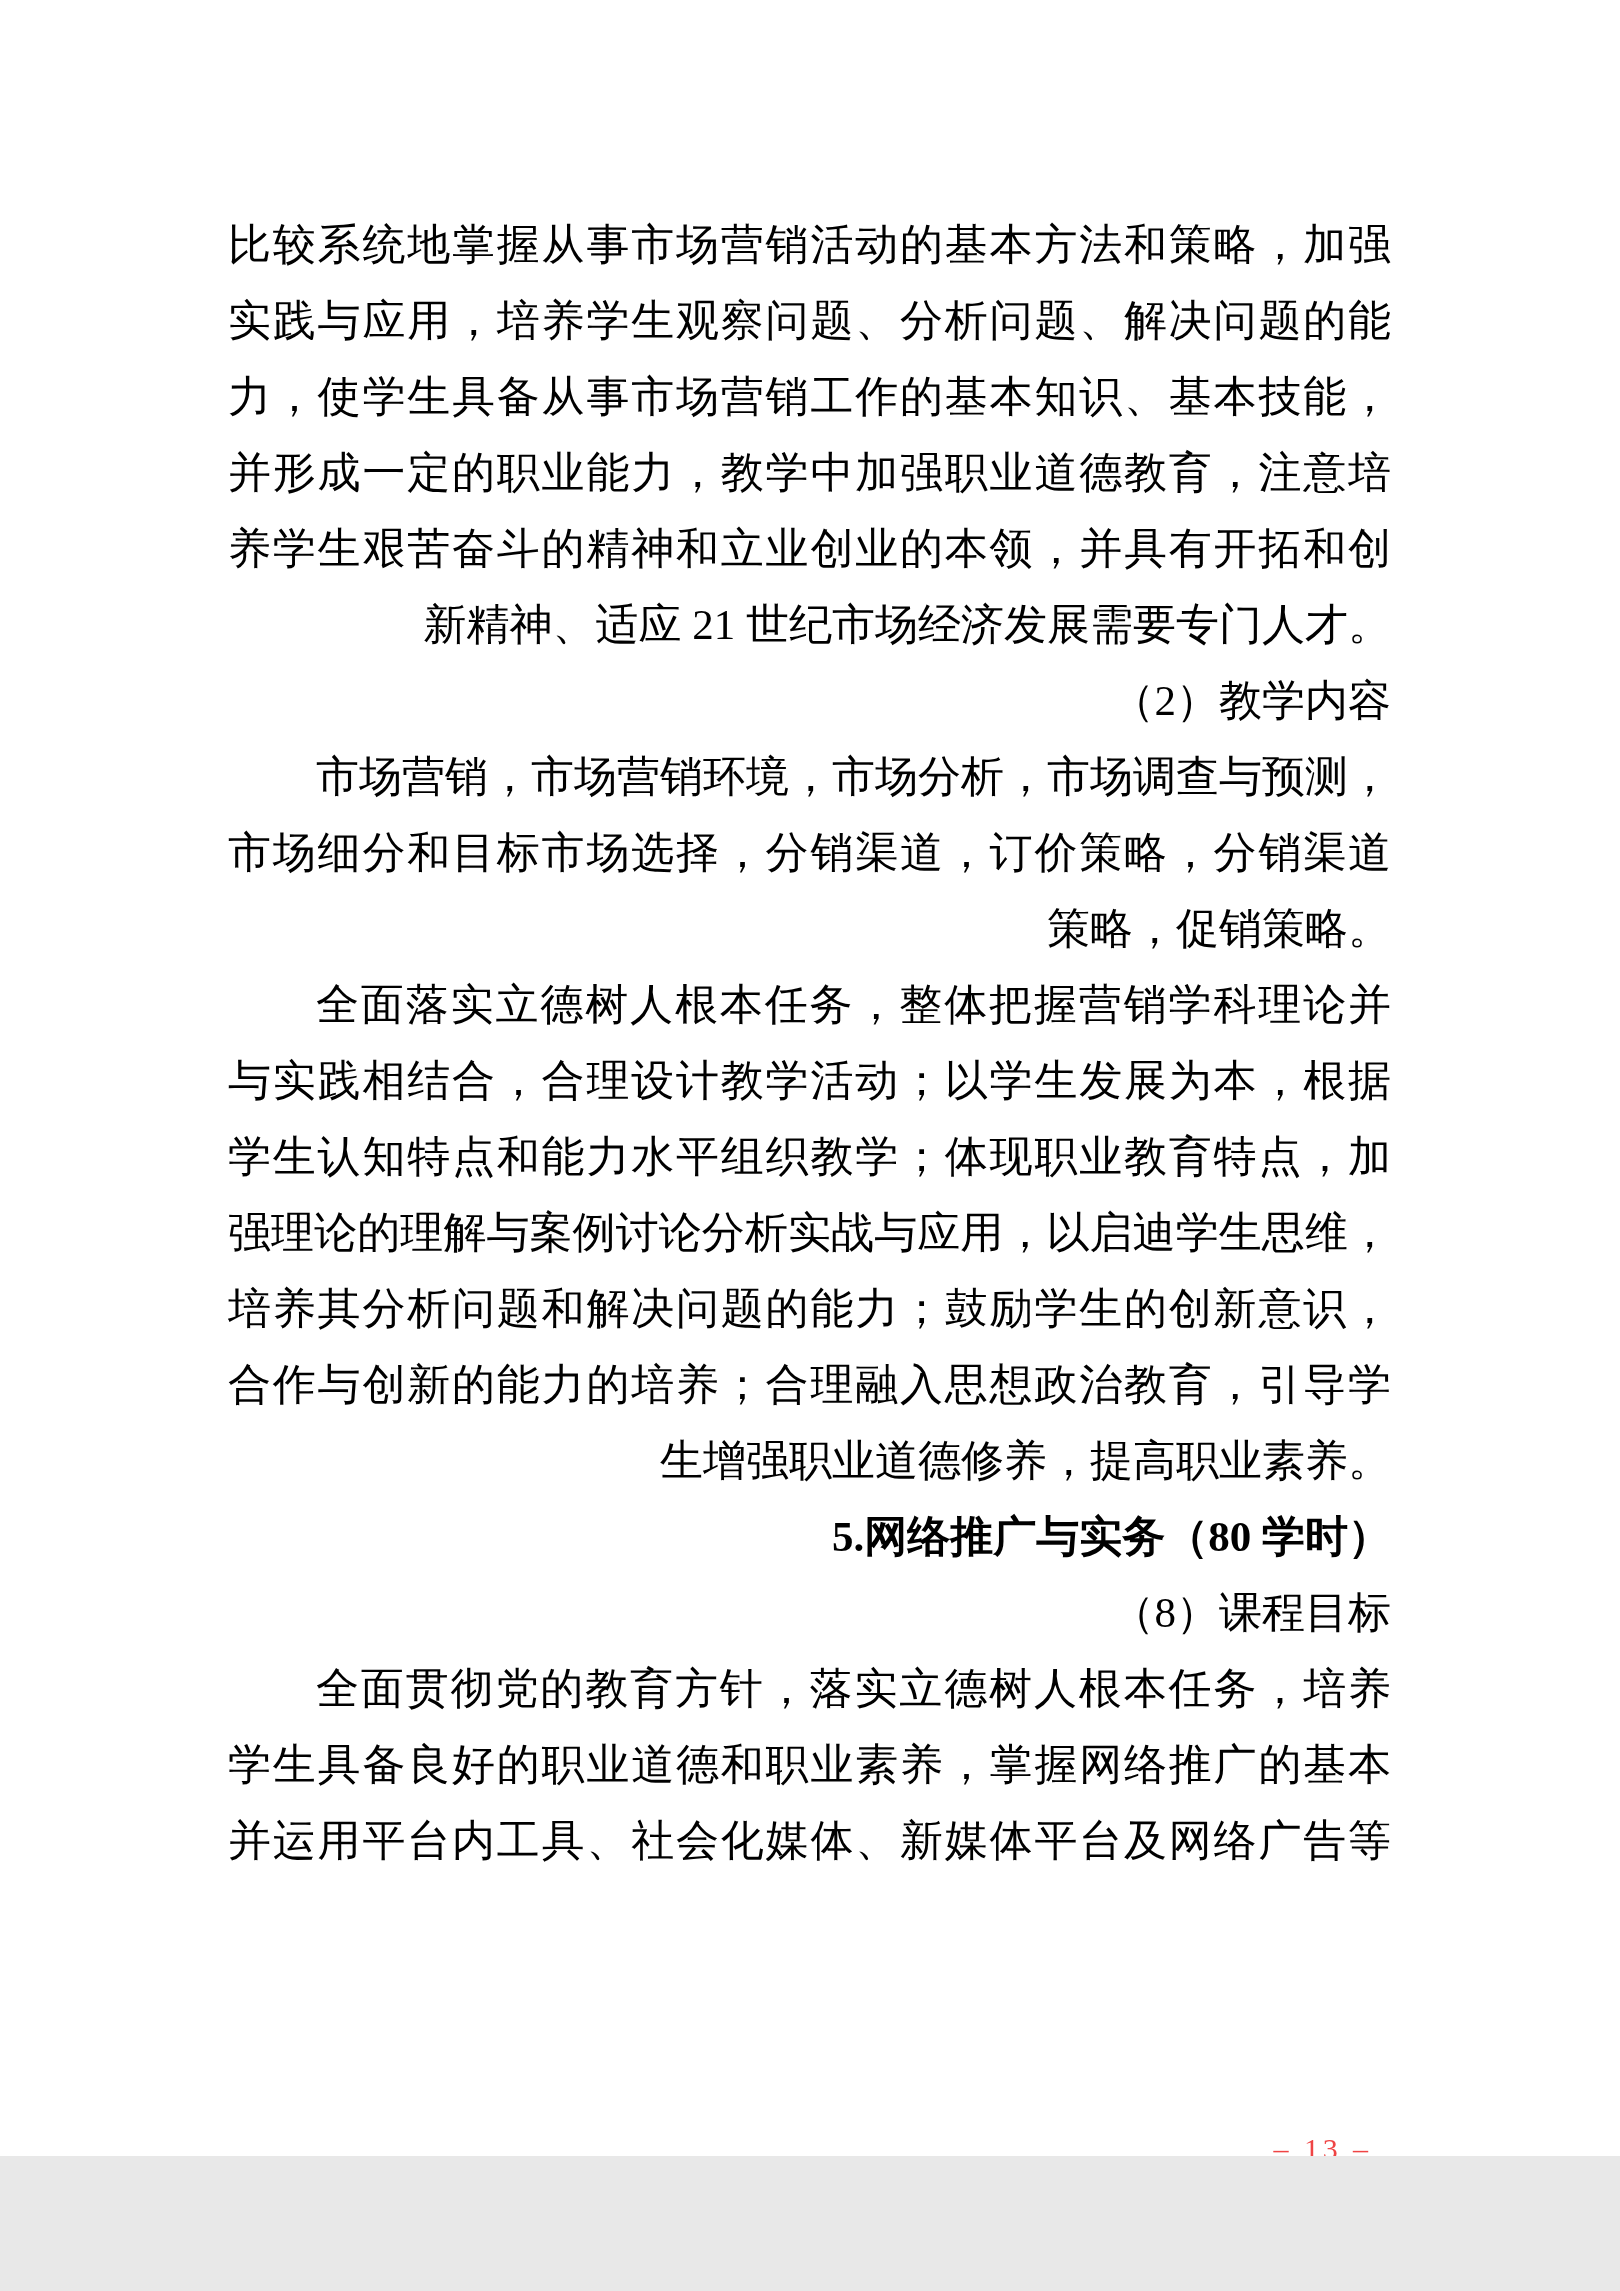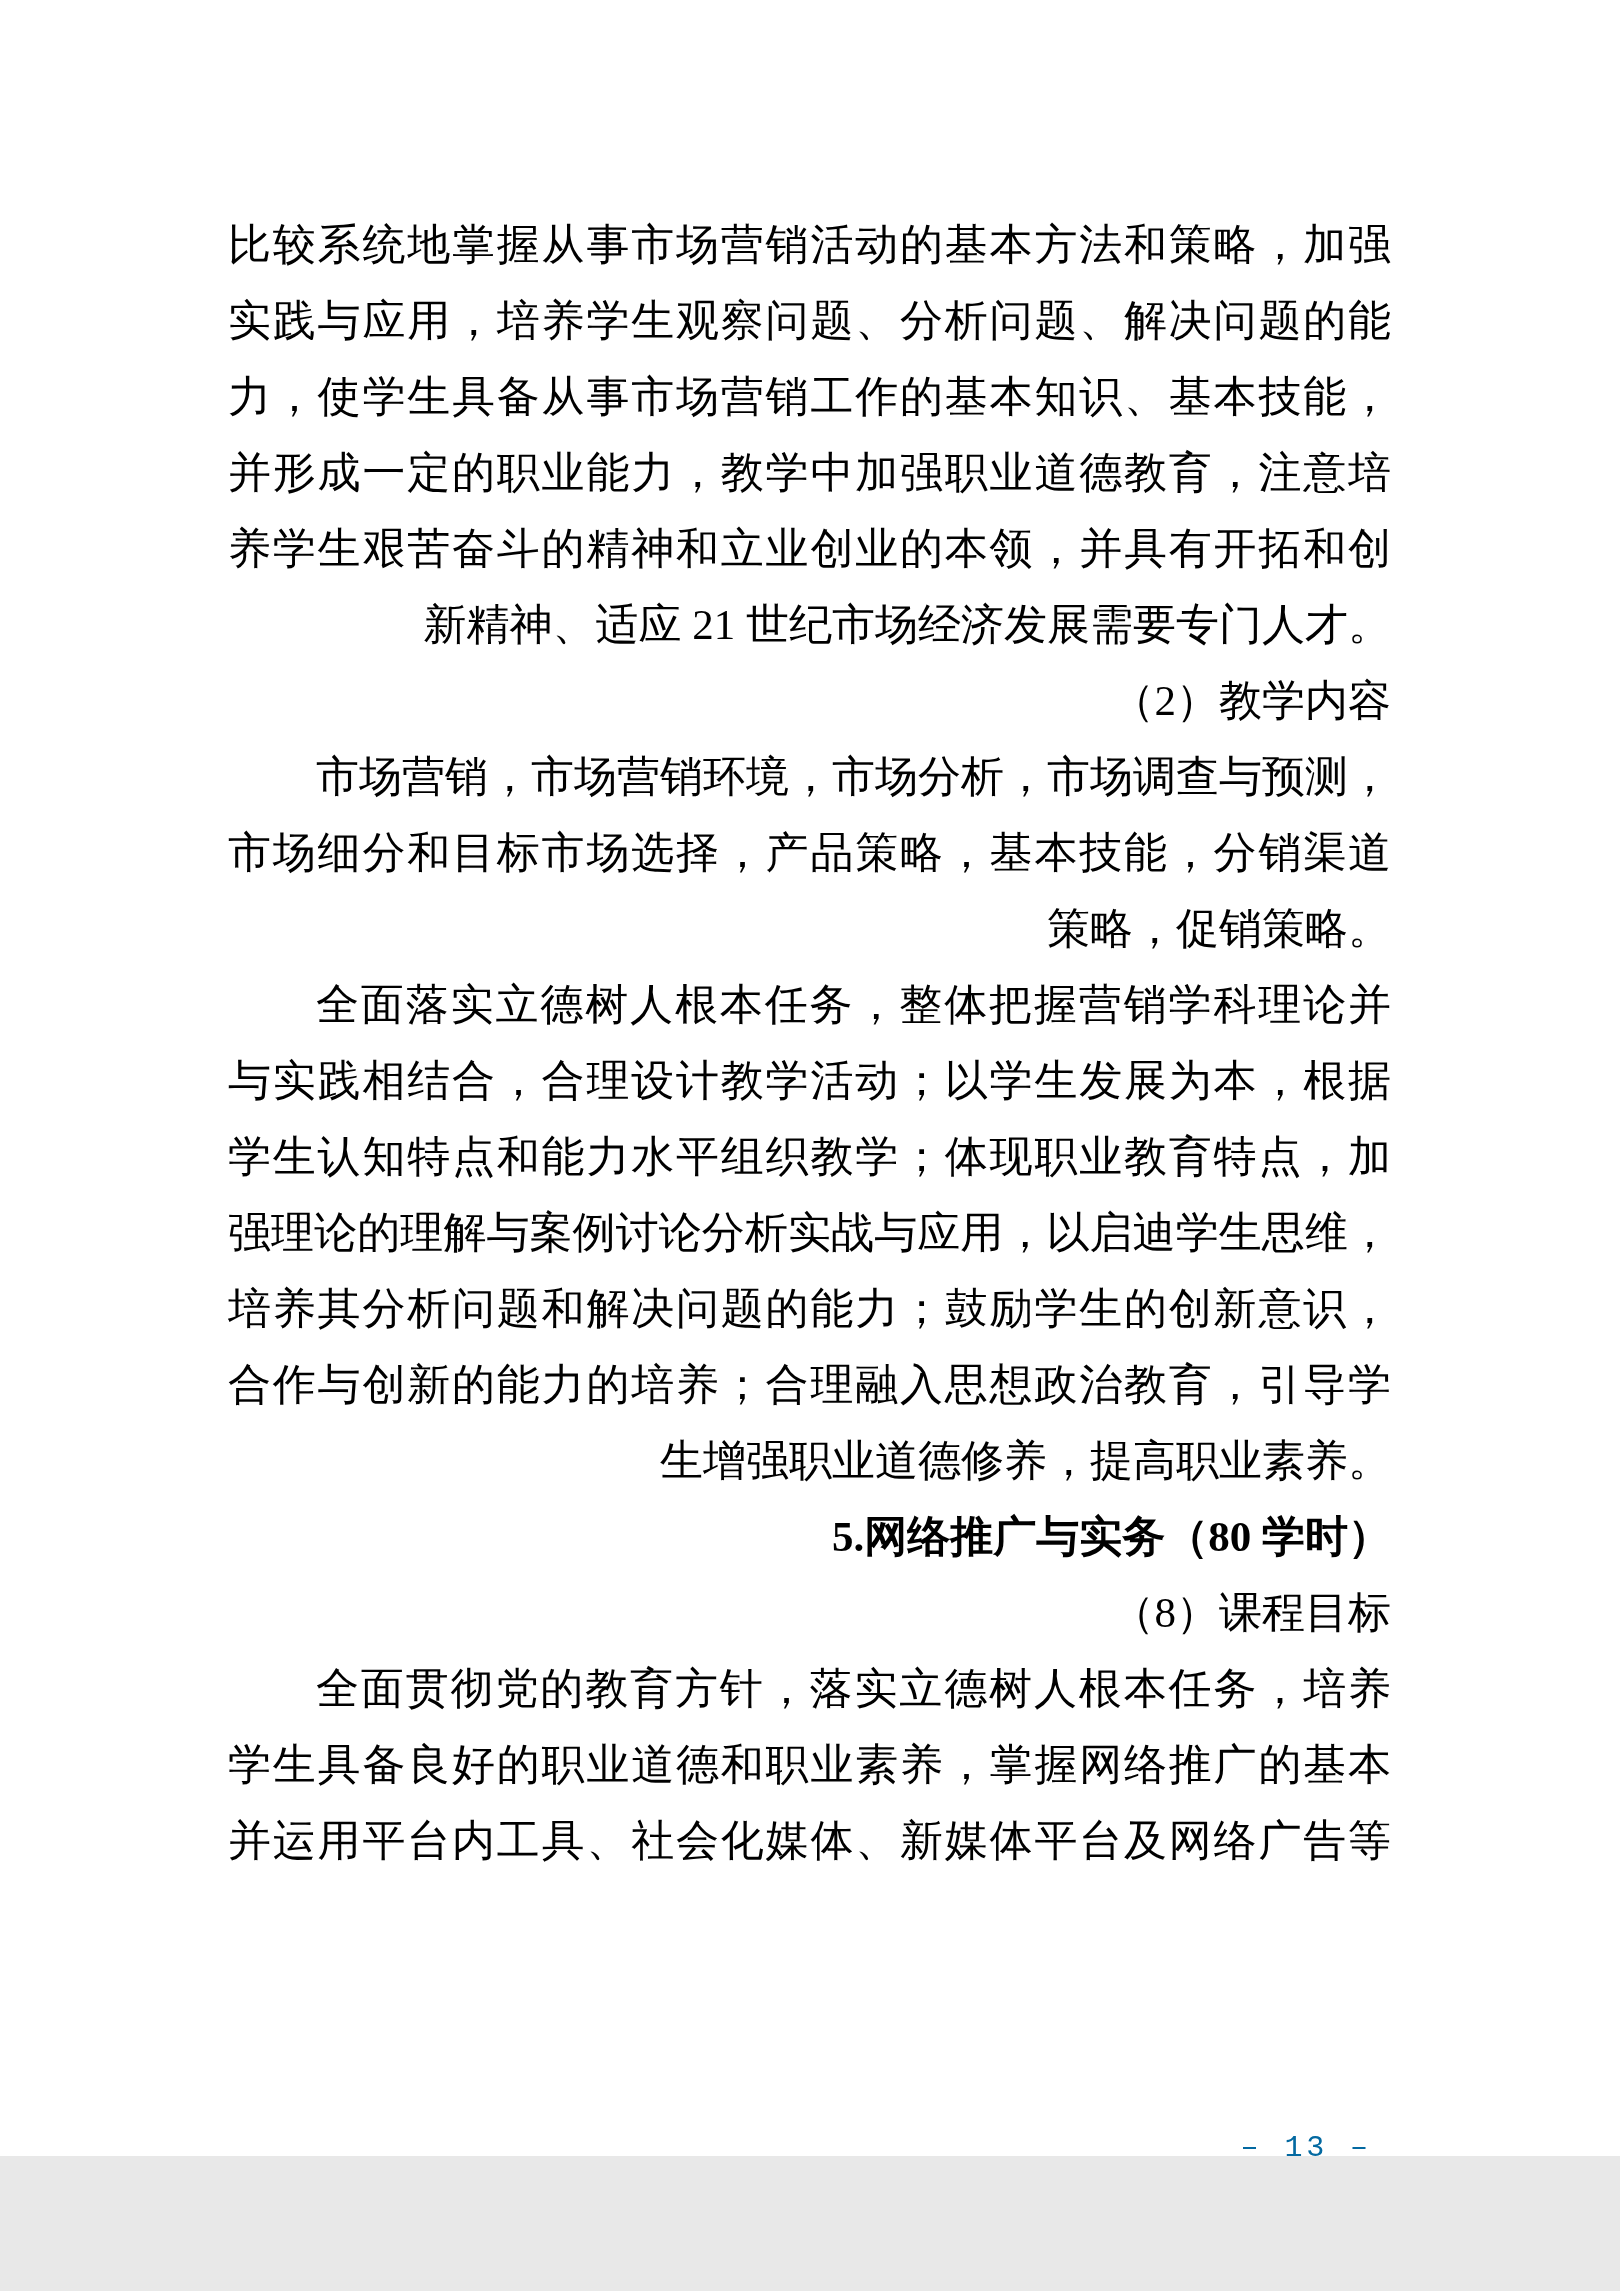--- a/index.html
+++ b/index.html
@@ -41,38 +41,38 @@
   .line.bold {
     font-weight: bold;
   }
   .page-number {
     position: absolute;
     top: 2129px;
     right: 248px;
     font-size: 30px;
     line-height: 39px;
     letter-spacing: 3.9px;
-    font-family: Liberation Mono, monospace;
-    color: #0369a1;
+    font-family: Liberation Serif, serif;
+    color: #ef4444;
   }
 </style>
 </head>
 <body>
 
 <div class="page">
   <div class="text-block">
       <div class="line justify">比较系统地掌握从事市场营销活动的基本方法和策略，加强</div>
       <div class="line justify">实践与应用，培养学生观察问题、分析问题、解决问题的能</div>
       <div class="line justify">力，使学生具备从事市场营销工作的基本知识、基本技能，</div>
       <div class="line justify">并形成一定的职业能力，教学中加强职业道德教育，注意培</div>
       <div class="line justify">养学生艰苦奋斗的精神和立业创业的本领，并具有开拓和创</div>
       <div class="line">新精神、适应 21 世纪市场经济发展需要专门人才。</div>
       <div class="line indent">（2）教学内容</div>
       <div class="line justify indent">市场营销，市场营销环境，市场分析，市场调查与预测，</div>
-      <div class="line justify">市场细分和目标市场选择，产品策略，基本技能，分销渠道</div>
+      <div class="line justify">市场细分和目标市场选择，分销渠道，订价策略，分销渠道</div>
       <div class="line">策略，促销策略。</div>
       <div class="line justify indent">全面落实立德树人根本任务，整体把握营销学科理论并</div>
       <div class="line justify">与实践相结合，合理设计教学活动；以学生发展为本，根据</div>
       <div class="line justify">学生认知特点和能力水平组织教学；体现职业教育特点，加</div>
       <div class="line justify">强理论的理解与案例讨论分析实战与应用，以启迪学生思维，</div>
       <div class="line justify">培养其分析问题和解决问题的能力；鼓励学生的创新意识，</div>
       <div class="line justify">合作与创新的能力的培养；合理融入思想政治教育，引导学</div>
       <div class="line">生增强职业道德修养，提高职业素养。</div>
       <div class="line indent bold">5.网络推广与实务（80 学时）</div>
       <div class="line indent">（8）课程目标</div>

